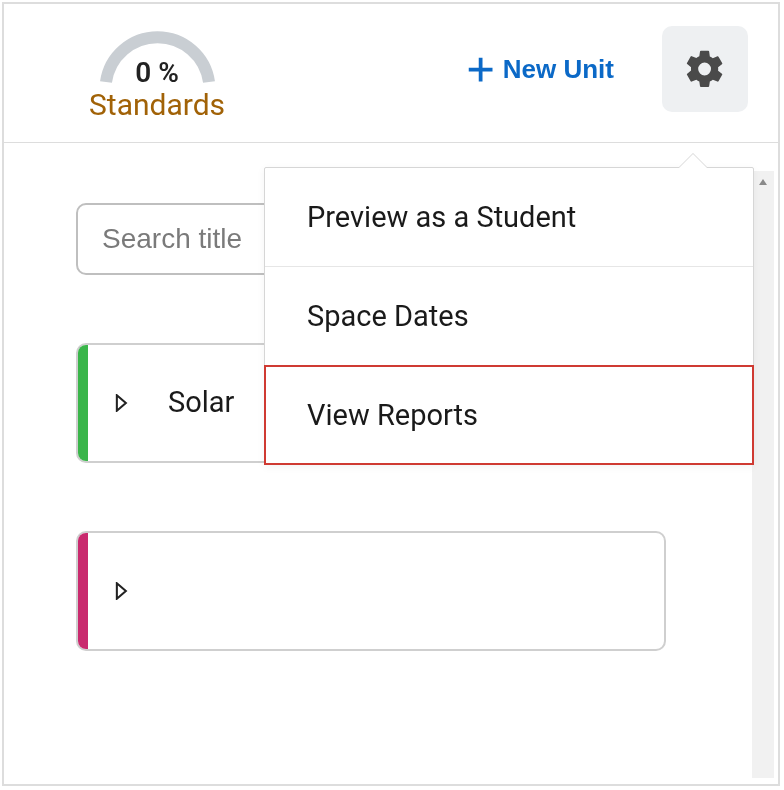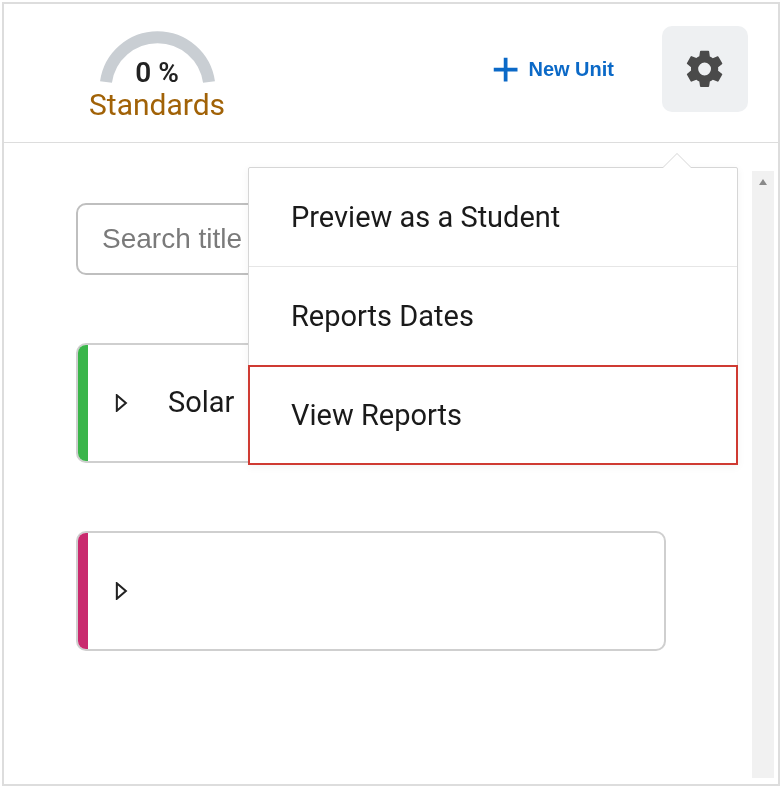--- a/index.html
+++ b/index.html
@@ -53,21 +53,21 @@
       color: #a16207;
       font-weight: 400;
       margin-top: -2px;
     }
     .spacer { flex: 1; }
     .new-unit {
       display: flex;
       align-items: center;
       gap: 8px;
       color: #0b69c7;
-      font-size: 20px;
+      font-size: 26px;
       font-weight: 700;
       cursor: pointer;
       border: none;
       background: none;
       margin-right: 18px;
     }
     .new-unit svg { width: 30px; height: 30px; }
     .gear-btn {
       width: 86px;
       height: 86px;
@@ -150,21 +150,21 @@
       font-size: 29px;
       color: #1a1a1a;
       font-weight: 400;
       padding: 24px 30px 24px 0;
       line-height: 1.35;
       margin-left: 8px;
     }
     .dropdown {
       position: absolute;
       top: 163px;
-      left: 244px;
+      left: 260px;
       width: 490px;
       background: #fff;
       border: 1.5px solid #d6d6d6;
       border-radius: 2px;
       box-shadow: 0 2px 8px rgba(0,0,0,0.05);
       z-index: 50;
     }
     .dropdown::before {
       content: "";
       position: absolute;
@@ -248,17 +248,17 @@
   <div class="scrollbar-track">
     <div class="scrollbar-up">
       <svg width="10" height="8" viewBox="0 0 10 8">
           <path d="M5 1 L9 7 L1 7 Z" fill="#8a8a8a"></path>
         </svg>
     </div>
   </div>
 
   <div class="dropdown">
     <div class="dropdown-item">Preview as a Student</div>
-    <div class="dropdown-item">Reports Dates</div>
+    <div class="dropdown-item">Space Dates</div>
     <div class="dropdown-item highlighted">View Reports</div>
   </div>
 
 </div>
 
 </body></html>

